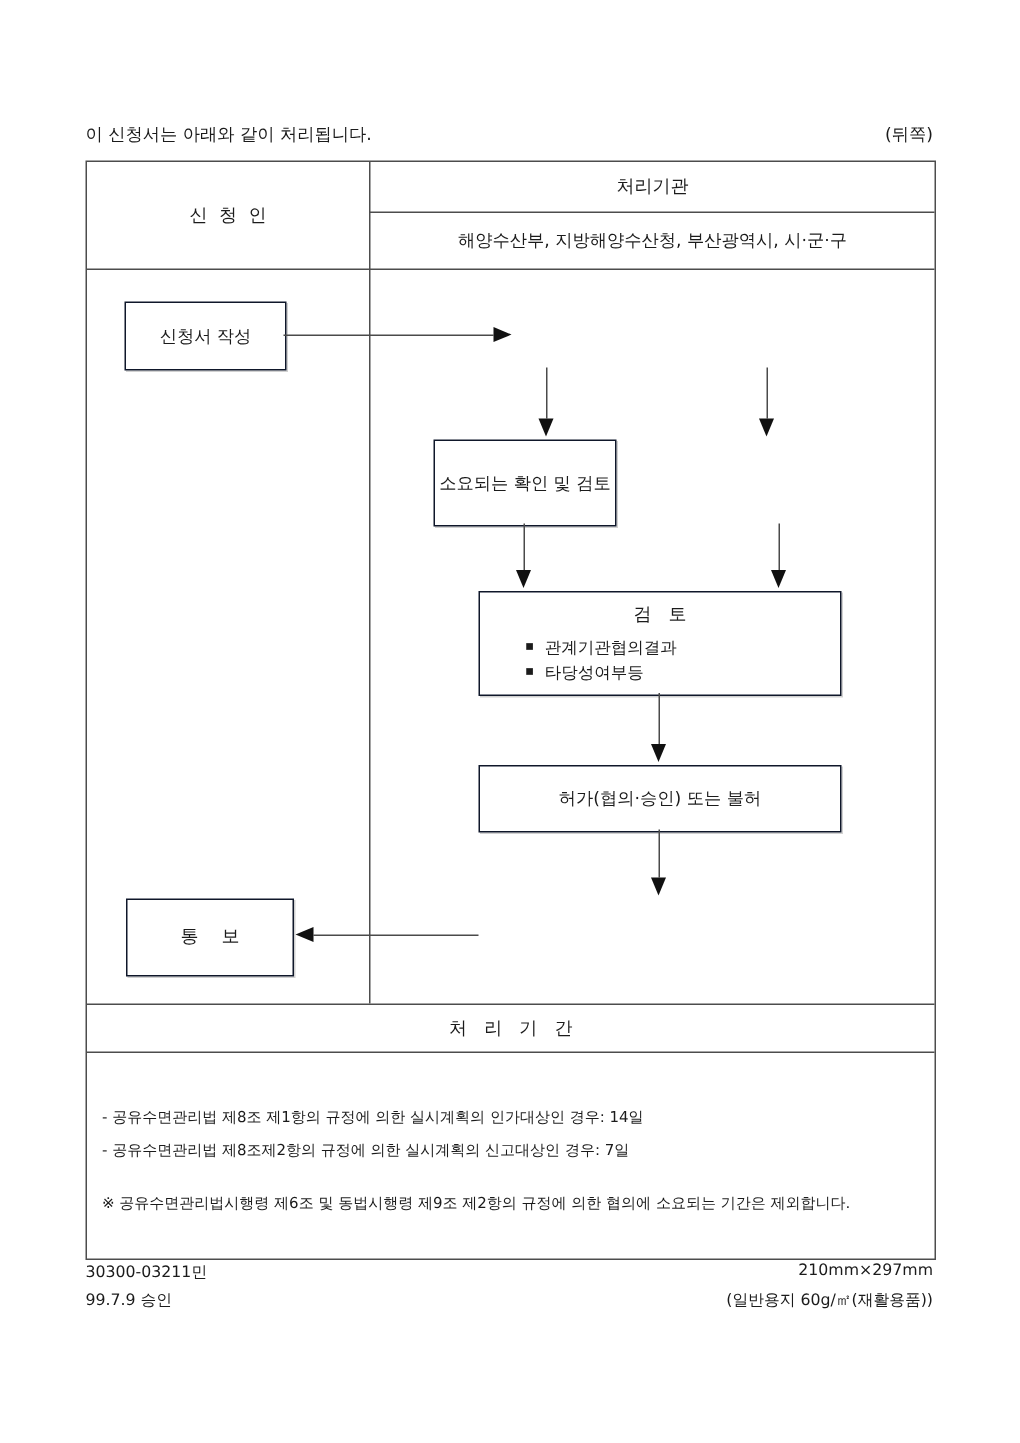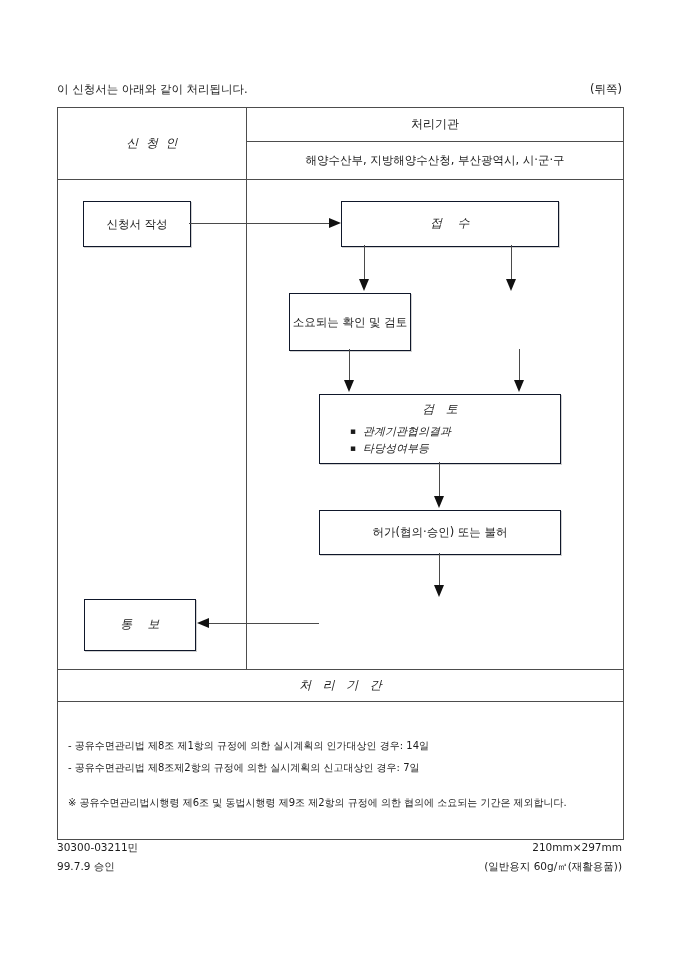--- a/index.html
+++ b/index.html
@@ -3,39 +3,39 @@
 <meta charset="utf-8">
 <style>
   html,body{margin:0;padding:0;background:#e8e8e8;}
   .sheet{
     position:relative;width:680px;height:962px;background:#ffffff;
     font-family:"DejaVu Sans","Liberation Sans",sans-serif;
     color:#1b1b1b;overflow:hidden;
   }
   .abs{position:absolute;}
   .txt{font-size:11.5px;white-space:nowrap;}
-  .pre{white-space:pre;font-style:italic;}
+  .pre{white-space:pre;}
   
   .main-table{position:absolute;left:57px;top:107px;width:565px;height:731px;border:1px solid #4d4d4d;background:#fff;}
   .cell{position:absolute;display:flex;align-items:center;justify-content:center;text-align:center;}
   .gridline{position:absolute;background:#4d4d4d;}
   
   .fbox{
     position:absolute;border:1px solid #0f172a;background:#fff;
     display:flex;align-items:center;justify-content:center;text-align:center;
     font-size:11.5px;line-height:1.45;
     box-shadow:1px 1px 0 rgba(0,0,0,0.18);
   }
   .conn{position:absolute;background:#4a4a4a;}
   .tri{position:absolute;width:0;height:0;}
   .tri-down{border-left:5px solid transparent;border-right:5px solid transparent;border-top:12px solid #111;}
   .tri-right{border-top:5px solid transparent;border-bottom:5px solid transparent;border-left:12px solid #111;}
   .tri-left{border-top:5px solid transparent;border-bottom:5px solid transparent;border-right:12px solid #111;}
   
-  .review-inner{width:100%;padding:6px 8px 4px 8px;box-sizing:border-box;font-style:italic;}
+  .review-inner{width:100%;padding:6px 8px 4px 8px;box-sizing:border-box;}
   .review-title{text-align:center;font-size:12px;margin-bottom:5px;white-space:pre;}
   .review-item{display:flex;align-items:center;gap:7px;text-align:left;font-size:11px;padding-left:22px;line-height:17px;}
   .bullet{font-size:9px;line-height:1;}
   
   .notes{position:absolute;left:0;top:593px;width:565px;height:138px;box-sizing:border-box;padding:34px 10px 0 10px;font-size:10px;line-height:22px;text-align:left;}
   .note-line{white-space:nowrap;}
   .note-wrap{margin-top:13px;padding-left:17px;text-indent:-17px;white-space:normal;line-height:21px;}
   
   .footer-row{position:absolute;left:57px;width:565px;display:flex;justify-content:space-between;font-size:10.5px;}
 </style>
@@ -57,21 +57,20 @@
 
     <div class="cell pre" style="left:0;top:0;width:188px;height:71px;font-size:12px;">신  청  인</div>
     <div class="cell" style="left:189px;top:0;width:376px;height:33px;font-size:12px;">처리기관</div>
     <div class="cell" style="left:189px;top:34px;width:376px;height:37px;font-size:11.5px;">해양수산부, 지방해양수산청, 부산광역시, 시·군·구</div>
 
     <div class="fbox" style="left:25px;top:93px;width:106px;height:44px;">신청서 작성</div>
 
     <div class="conn" style="left:131px;top:115px;width:140px;height:1px;"></div>
     <div class="tri tri-right" style="left:271px;top:110px;"></div>
 
-    <div class="fbox pre" style="left:283px;top:93px;width:216px;height:44px;font-size:12px;">접    수</div>
 
     <div class="conn" style="left:306px;top:137px;width:1px;height:34px;"></div>
     <div class="tri tri-down" style="left:301px;top:171px;"></div>
     <div class="conn" style="left:453px;top:137px;width:1px;height:34px;"></div>
     <div class="tri tri-down" style="left:448px;top:171px;"></div>
 
     <div class="fbox" style="left:231px;top:185px;width:120px;height:56px;">소요되는 확인 및 검토</div>
 
     <div class="conn" style="left:291px;top:241px;width:1px;height:31px;"></div>
     <div class="tri tri-down" style="left:286px;top:272px;"></div>

